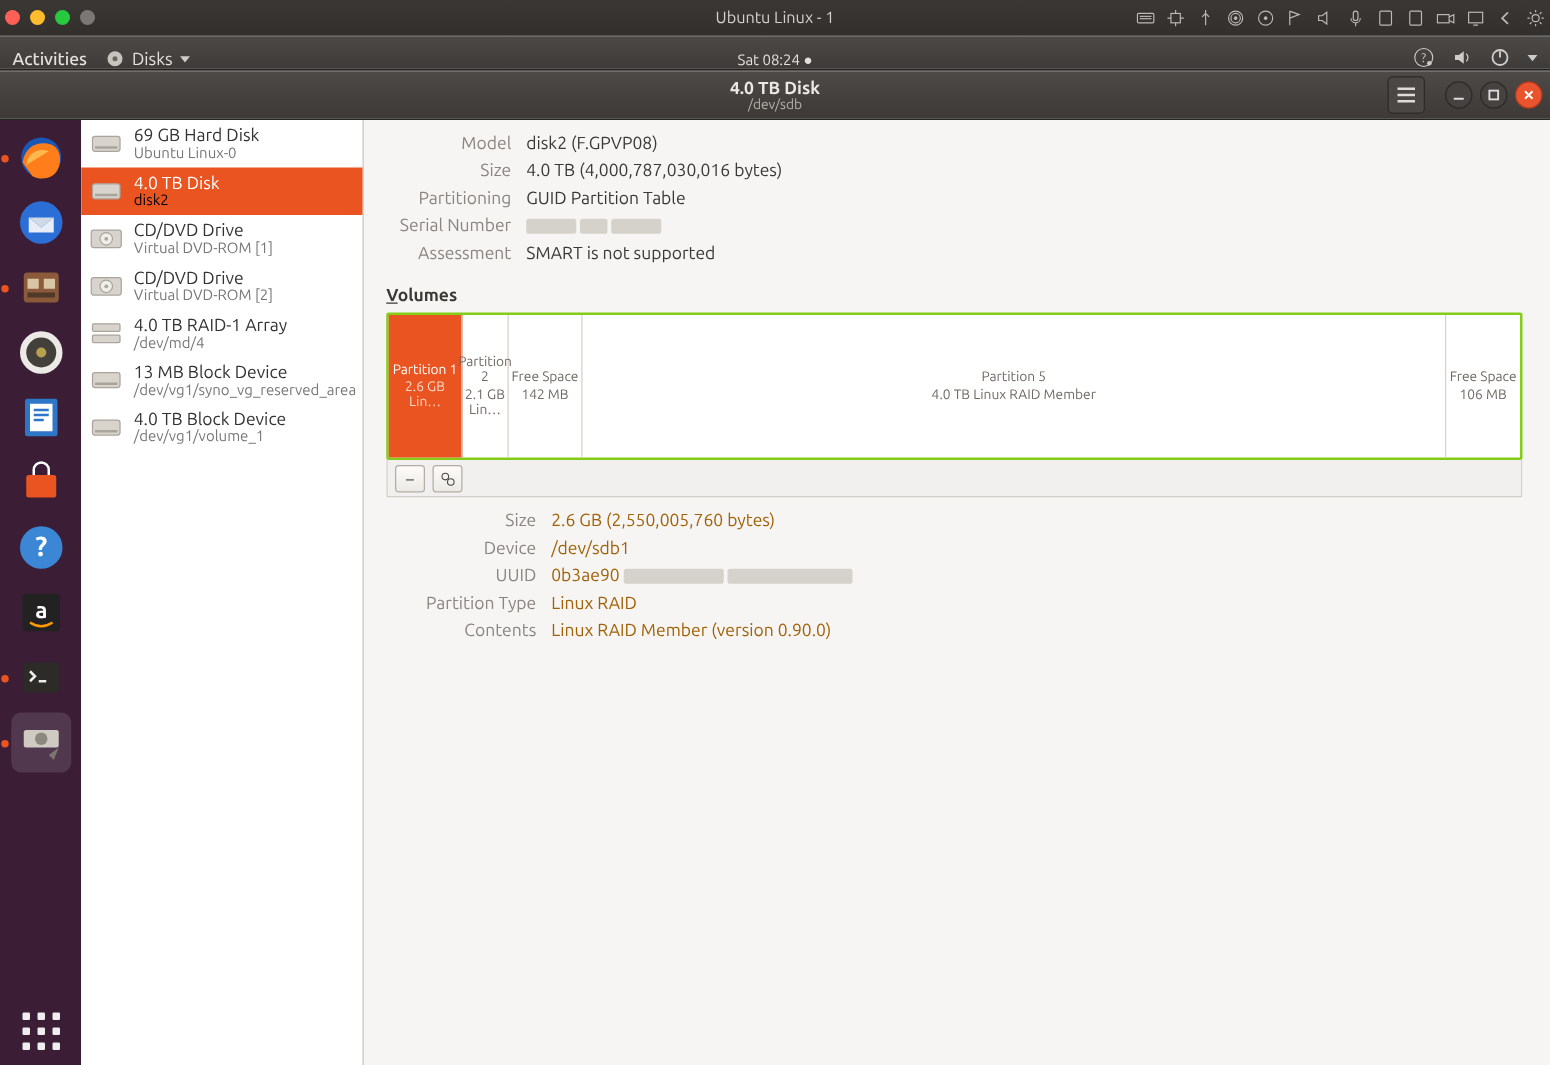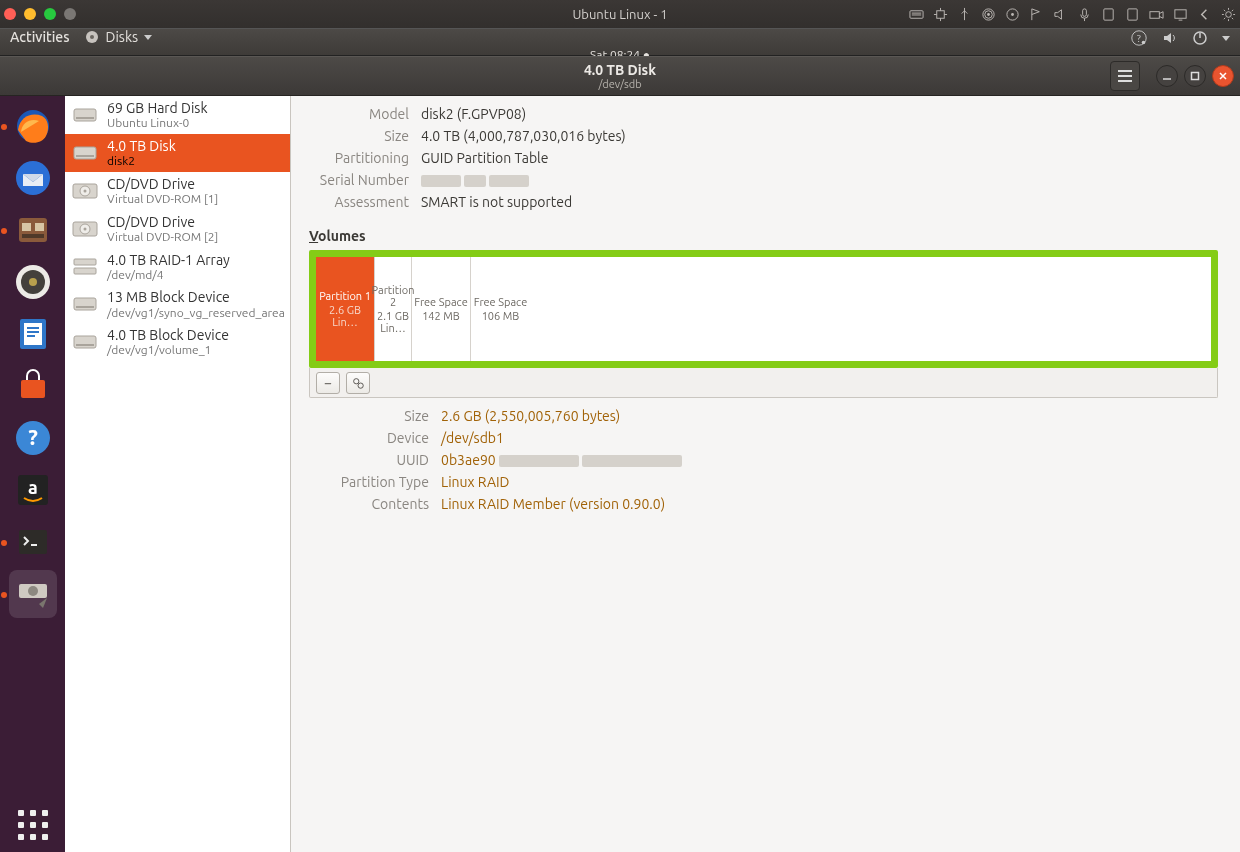--- a/index.html
+++ b/index.html
@@ -29,21 +29,21 @@
   .tray { margin-left: auto; display: flex; gap: 9px; align-items: center; color:#bdb9b5; font-size: 13px;}
   .tray .ic{width:15px; height:15px; display:inline-block;}
   
   .gnome-bar {
     height: 28px;
     background: linear-gradient(#4c4946, #3e3b38);
     border-top:1px solid #555;
     border-bottom:1px solid #222;
     color:#e4e1dd;
     display:flex;
-    align-items:flex-start;
+    align-items:flex-end;
     padding:0 10px;
     font-size:14px;
     position:relative;
   }
   .gnome-bar .activities{font-weight:500; margin-right:14px;}
   .gnome-bar .appmenu{display:flex;align-items:center;gap:6px;}
   .gnome-bar .clock{position:absolute;left:0;right:0;text-align:center;font-size:12px;margin-top:19px;}
   .gnome-bar .right{margin-left:auto;display:flex;align-items:center;gap:14px;color:#ddd;}
   .tri-down{width:0;height:0;border-left:4px solid transparent;border-right:4px solid transparent;border-top:5px solid #ccc;display:inline-block;}
   
@@ -86,21 +86,21 @@
   .dev-text{line-height:1.15;}
   .dev-text .title{font-size:14px;}
   .dev-text .sub{font-size:12px;color:#777;}
   
   .detail{flex:1;overflow:auto;padding:10px 12px 0 0;}
   .props{display:grid;grid-template-columns:100px 1fr;column-gap:12px;row-gap:6px;margin:0 0 18px 18px;}
   .props .lbl{text-align:right;color:#8a8681;font-size:14px;}
   .props .val{font-size:14px;color:#3b3935;}
   .section-title{font-size:14px;color:#3b3935;margin:0 0 6px 18px;font-weight:600;}
   .section-title .u{text-decoration:underline;}
-  .vol-box{border:7px solid #84cc16;background:#fff;margin:0 10px 0 18px;border-radius:2px;display:flex;height:118px;}
+  .vol-box{border:2px solid #84cc16;background:#fff;margin:0 10px 0 18px;border-radius:2px;display:flex;height:118px;}
   .vol-seg{border-right:1px solid #d6d2cc;display:flex;flex-direction:column;justify-content:center;align-items:center;font-size:11px;color:#6e6a64;text-align:center;padding:0 2px;}
   .vol-seg .name{margin-bottom:2px;}
   .vol-seg.selected{background:#e95420;color:#fff;}
   .vol-seg.selected .sub{color:#f7d8cb;}
   .vol-seg:last-child{border-right:0;}
   .toolbar{border:1px solid #cac6c0;border-top:0;margin:0 10px 10px 18px;background:#f2f0ee;height:30px;display:flex;align-items:center;gap:6px;padding:0 6px;border-radius:0 0 2px 2px;}
   .tbtn{width:24px;height:22px;border:1px solid #b2aea7;border-radius:3px;background:linear-gradient(#fdfcfb,#eceae6);display:flex;align-items:center;justify-content:center;font-size:14px;color:#4a4742;}
   .props2{display:grid;grid-template-columns:120px 1fr;column-gap:12px;row-gap:6px;margin:6px 0 0 18px;}
   .props2 .lbl{text-align:right;color:#8a8681;font-size:14px;}
   .props2 .val{font-size:14px;color:#a16207;}
@@ -461,20 +461,24 @@
                  <div class="sub">2.6 GB Lin…</div>
           </div>
           <div class="vol-seg" style="width: 37px;">
             <div class="name">Partition 2</div>
                  <div class="sub">2.1 GB Lin…</div>
           </div>
           <div class="vol-seg" style="width: 59px;">
             <div class="name">Free Space</div>
                  <div class="sub">142 MB</div>
           </div>
+          <div class="vol-seg" style="width: 655px; flex: 1 1 0%;">
+            <div class="name">Partition 5</div>
+                 <div class="sub">4.0 TB Linux RAID Member</div>
+          </div>
           <div class="vol-seg" style="width: 59px;">
             <div class="name">Free Space</div>
                  <div class="sub">106 MB</div>
           </div>
         </div>
       <div class="toolbar">
         <div class="tbtn">−</div>
         <div class="tbtn">
             <svg width="14" height="14" viewBox="0 0 16 16">
               <circle cx="6" cy="6" r="3" fill="none" stroke="#4a4742"></circle>

